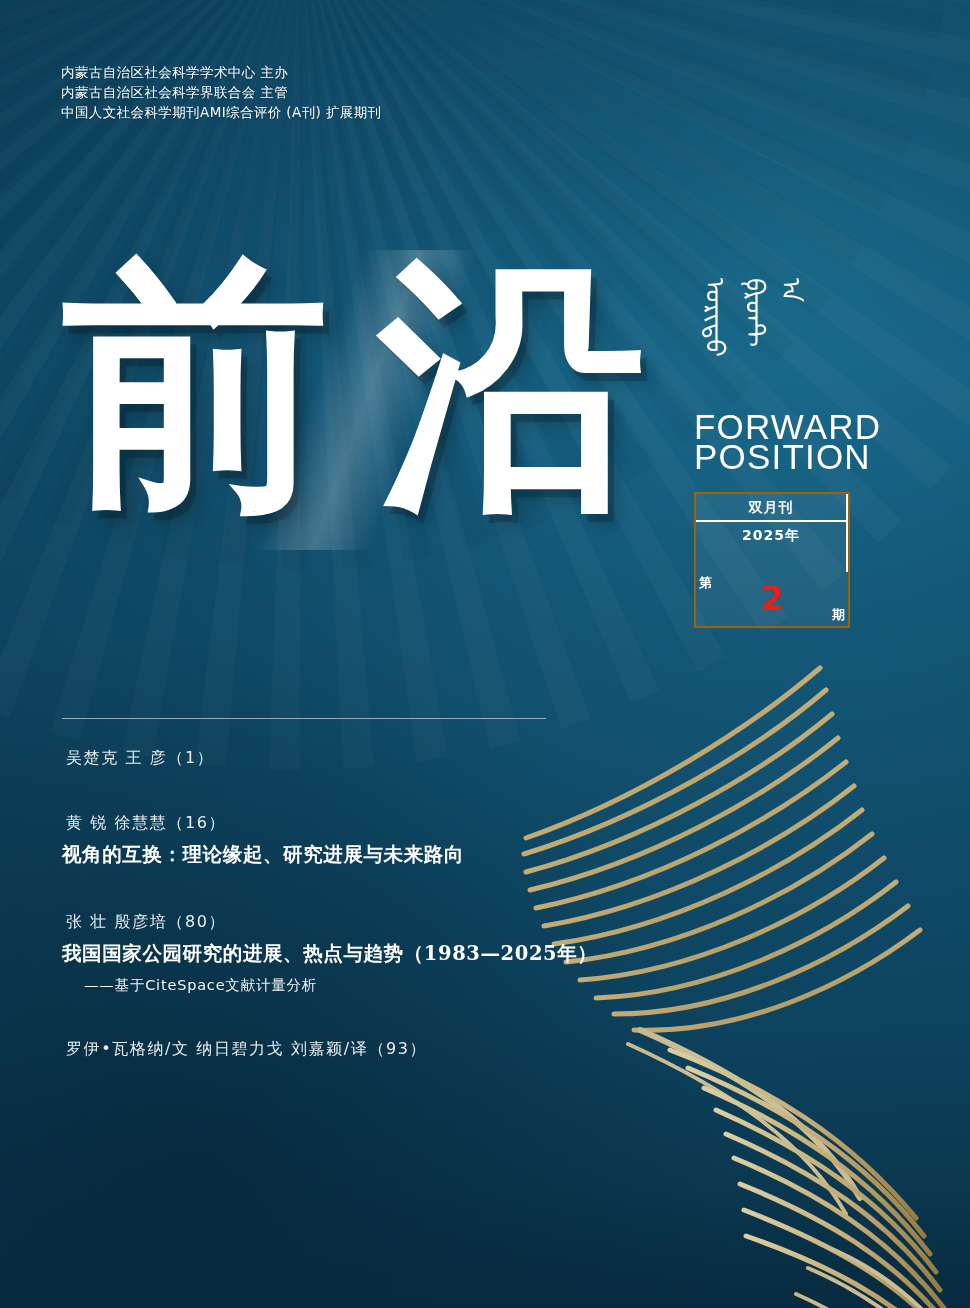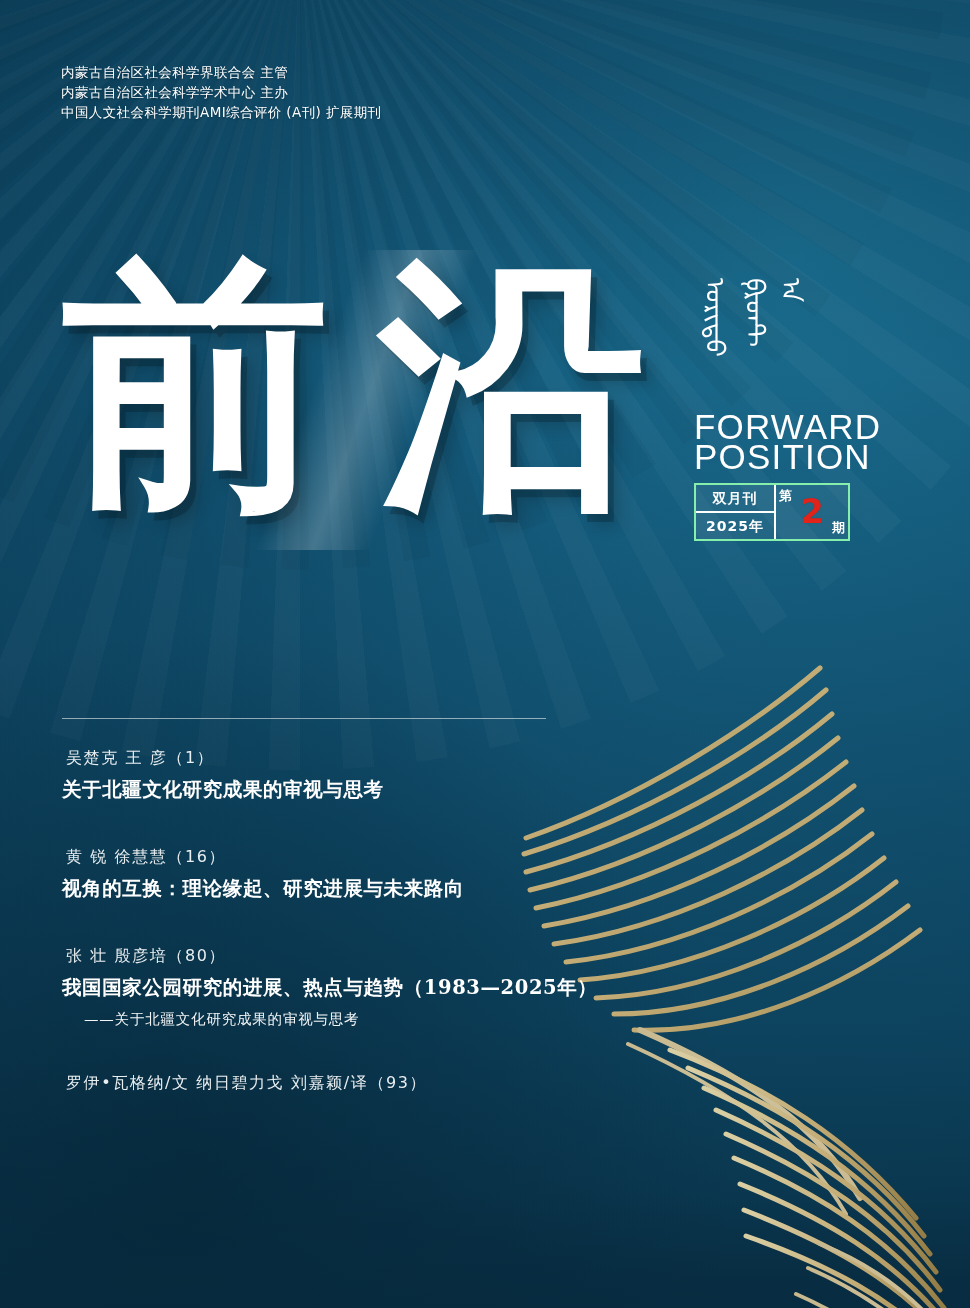--- a/index.html
+++ b/index.html
@@ -141,26 +141,26 @@
   .latin {
     margin-top: 4px;
     color: #ffffff;
     font-family: "Liberation Sans", sans-serif;
     font-size: 35px;
     font-weight: 400;
     letter-spacing: 1.2px;
     line-height: 30px;
   }
   .badge {
-    margin-top: 11px;
+    margin-top: 20px;
     width: 152px;
-    border: 2px solid #86efac;
+    border: 2px solid #a16207;
     background: rgba(255,255,255,0.06);
     display: flex;
-    flex-direction: row;
+    flex-direction: column;
   }
   .badge-left {
     flex: 0 0 78px;
     border-right: 2px solid #ffffff;
   }
   .badge-left .row1,
   .badge-left .row2 {
     color: #ffffff;
     font-family: "DejaVu Sans", sans-serif;
     font-size: 14px;
@@ -320,22 +320,22 @@
 
     <g stroke="url(#gfeather2)" fill="none" stroke-linecap="round">
       <path d="M300 586 C 352 606 398 640 436 690" stroke-width="4"></path>
       <path d="M288 610 C 340 632 386 666 422 700" stroke-width="4"></path>
       <path d="M276 636 C 326 658 372 690 404 712" stroke-width="4"></path>
       <path d="M262 660 C 310 682 352 706 380 724" stroke-width="4"></path>
     </g>
   </svg>
 
   <div class="credits">
+    <div>内蒙古自治区社会科学学术中心  主办</div>
     <div>内蒙古自治区社会科学界联合会  主管</div>
-    <div>内蒙古自治区社会科学学术中心  主办</div>
     <div>中国人文社会科学期刊AMI综合评价 (A刊) 扩展期刊</div>
   </div>
 
   <div class="logo">
     <div class="logo-char c1">前</div>
     <div class="logo-char c2">沿</div>
     <div class="logo-shine"></div>
   </div>
 
   <div class="brand-right">
@@ -360,32 +360,31 @@
         <div class="kanji-bottom">期</div>
       </div>
     </div>
   </div>
 
   <div class="rule"></div>
   <div class="contents">
 
     <div class="entry">
       <div class="meta">吴楚克  王 彦（1）</div>
-      <div class="title">关于北疆文化研究成果的审视与思考</div>
     </div>
 
     <div class="entry">
       <div class="meta">黄 锐   徐慧慧（16）</div>
       <div class="title">视角的互换：理论缘起、研究进展与未来路向</div>
     </div>
 
     <div class="entry">
       <div class="meta">张 壮   殷彦培（80）</div>
       <div class="title">我国国家公园研究的进展、热点与趋势（1983—2025年）</div>
-      <div class="subtitle">——关于北疆文化研究成果的审视与思考</div>
+      <div class="subtitle">——基于CiteSpace文献计量分析</div>
     </div>
 
     <div class="entry">
       <div class="meta">罗伊•瓦格纳/文   纳日碧力戈 刘嘉颖/译（93）</div>
     </div>
 
   </div>
 </div>
 
 </body></html>

